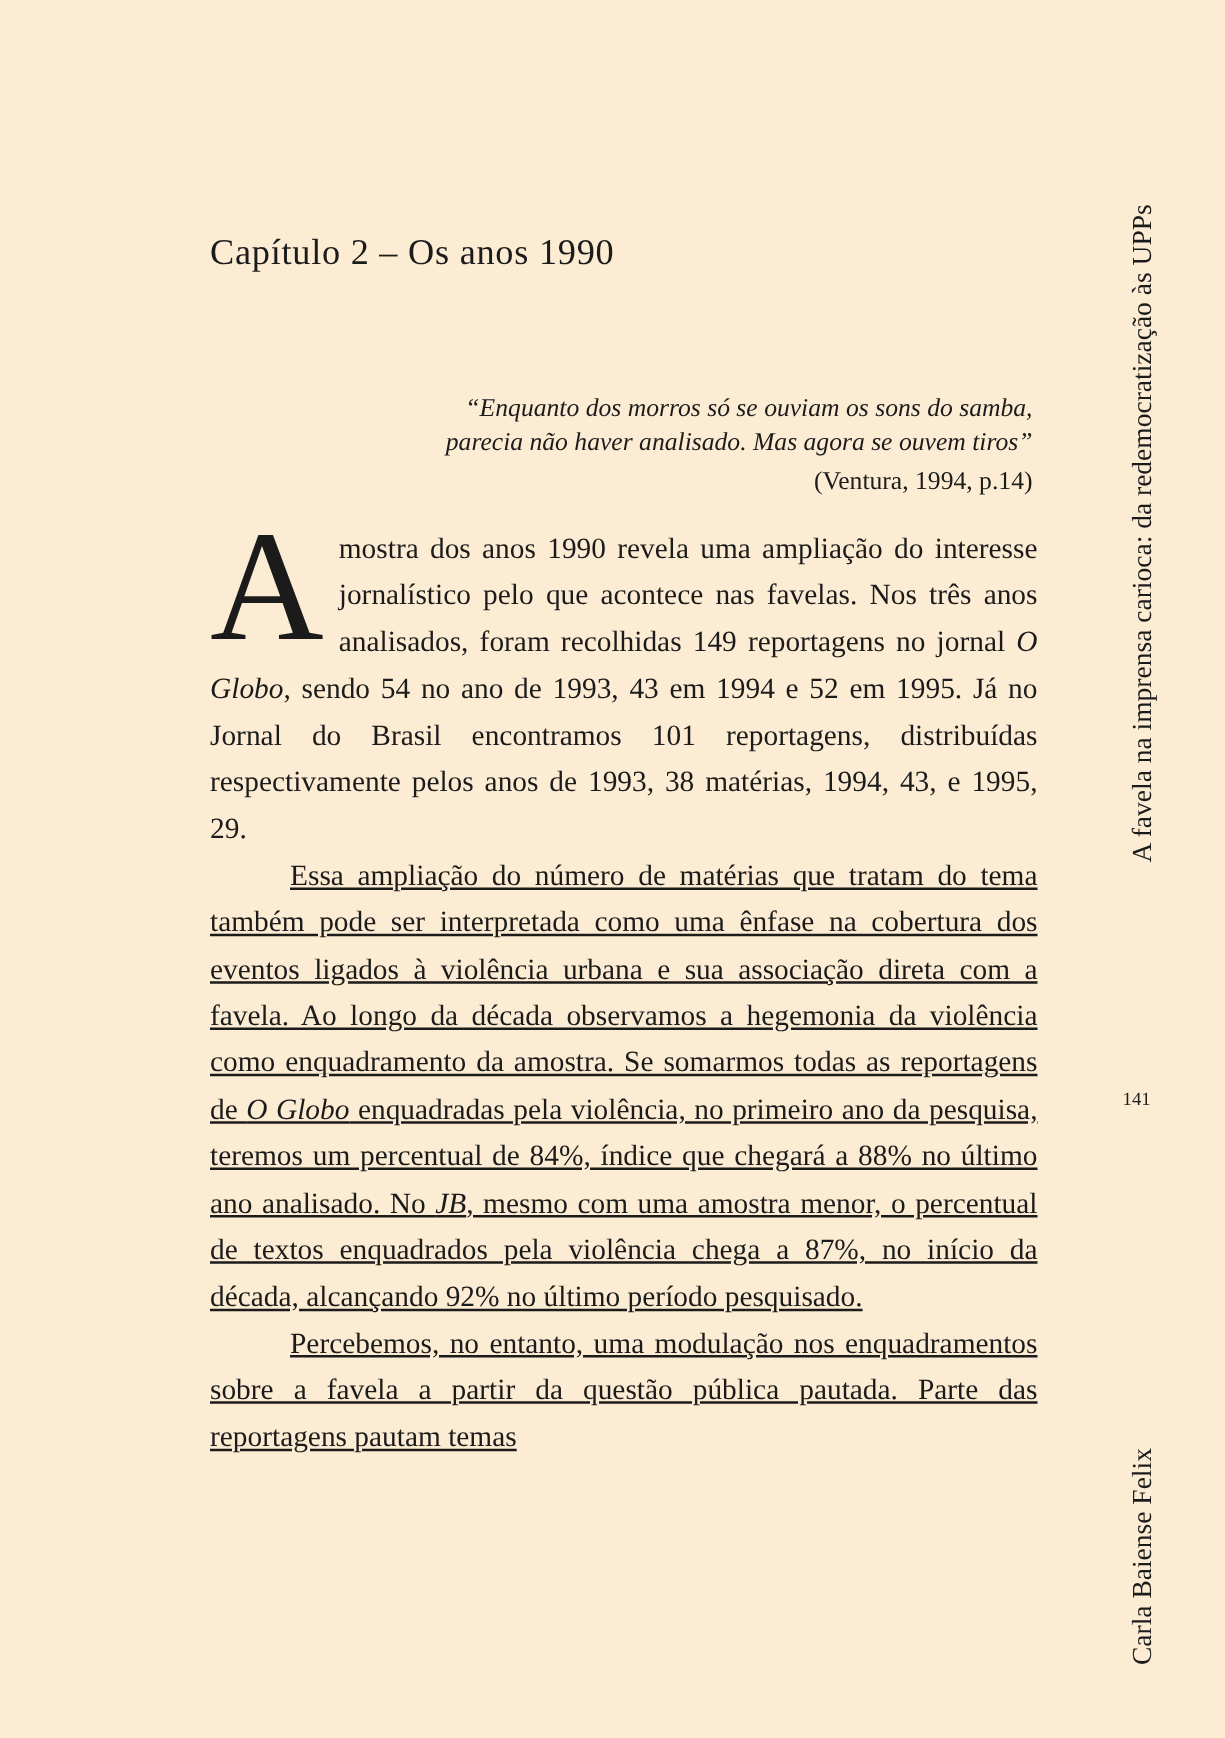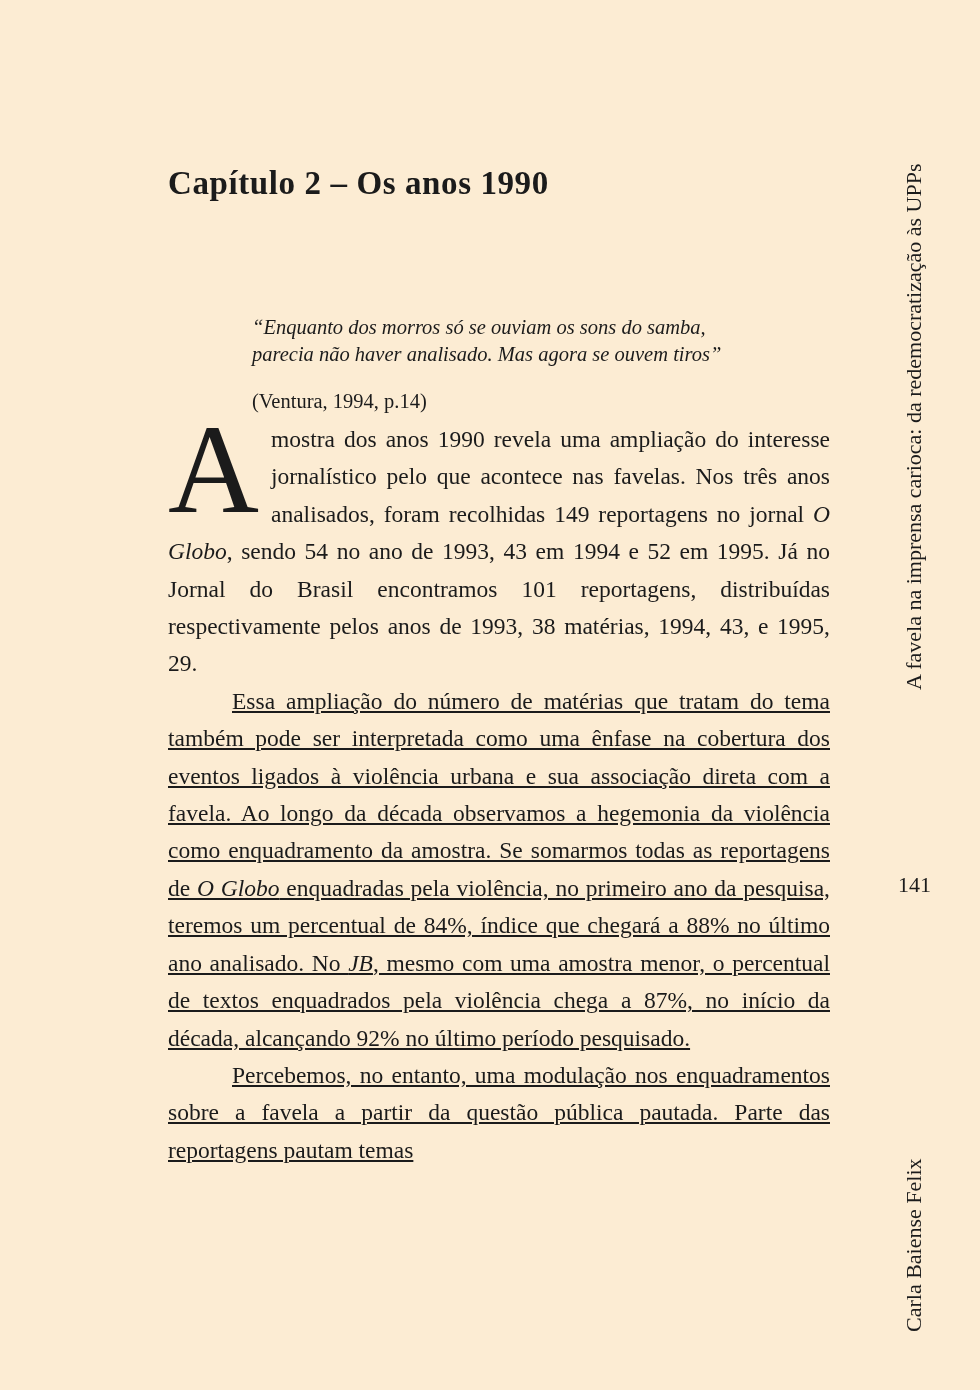--- a/index.html
+++ b/index.html
@@ -15,43 +15,43 @@
     position: relative;
     overflow: hidden;
   }
   .page {
     position: absolute;
     inset: 0;
   }
   .chapter-title {
     position: absolute;
     left: 168px;
-    top: 143px;
-    font-size: 33px;
-    font-weight: bold;
+    top: 167px;
+    font-size: 29px;
+    font-weight: normal;
     letter-spacing: 0.6px;
     white-space: nowrap;
   }
   .epigraph {
     position: absolute;
-    left: 252px;
+    left: 240px;
     top: 314px;
     width: 586px;
-    text-align: left;
+    text-align: right;
     font-size: 20.5px;
     line-height: 1.33;
   }
   .epigraph .epi-line {
     font-style: italic;
     display: block;
   }
   .epigraph .citation {
     font-style: normal;
     display: block;
-    margin-top: 19px;
+    margin-top: 3px;
   }
   .body-text {
     position: absolute;
     left: 168px;
     top: 421px;
     width: 662px;
     font-size: 23.5px;
     line-height: 37.4px;
     text-align: justify;
     text-justify: inter-word;
@@ -83,21 +83,21 @@
   }
   .side-author {
     left: 901px;
     top: 1332px;
     width: 218px;
   }
   .page-number {
     position: absolute;
     left: 898px;
     top: 872px;
-    font-size: 22px;
+    font-size: 15px;
   }
 </style>
 </head>
 <body>
 
 <div class="page">
 
   <h1 class="chapter-title">Capítulo 2 – Os anos 1990</h1>
 
   <div class="epigraph">

